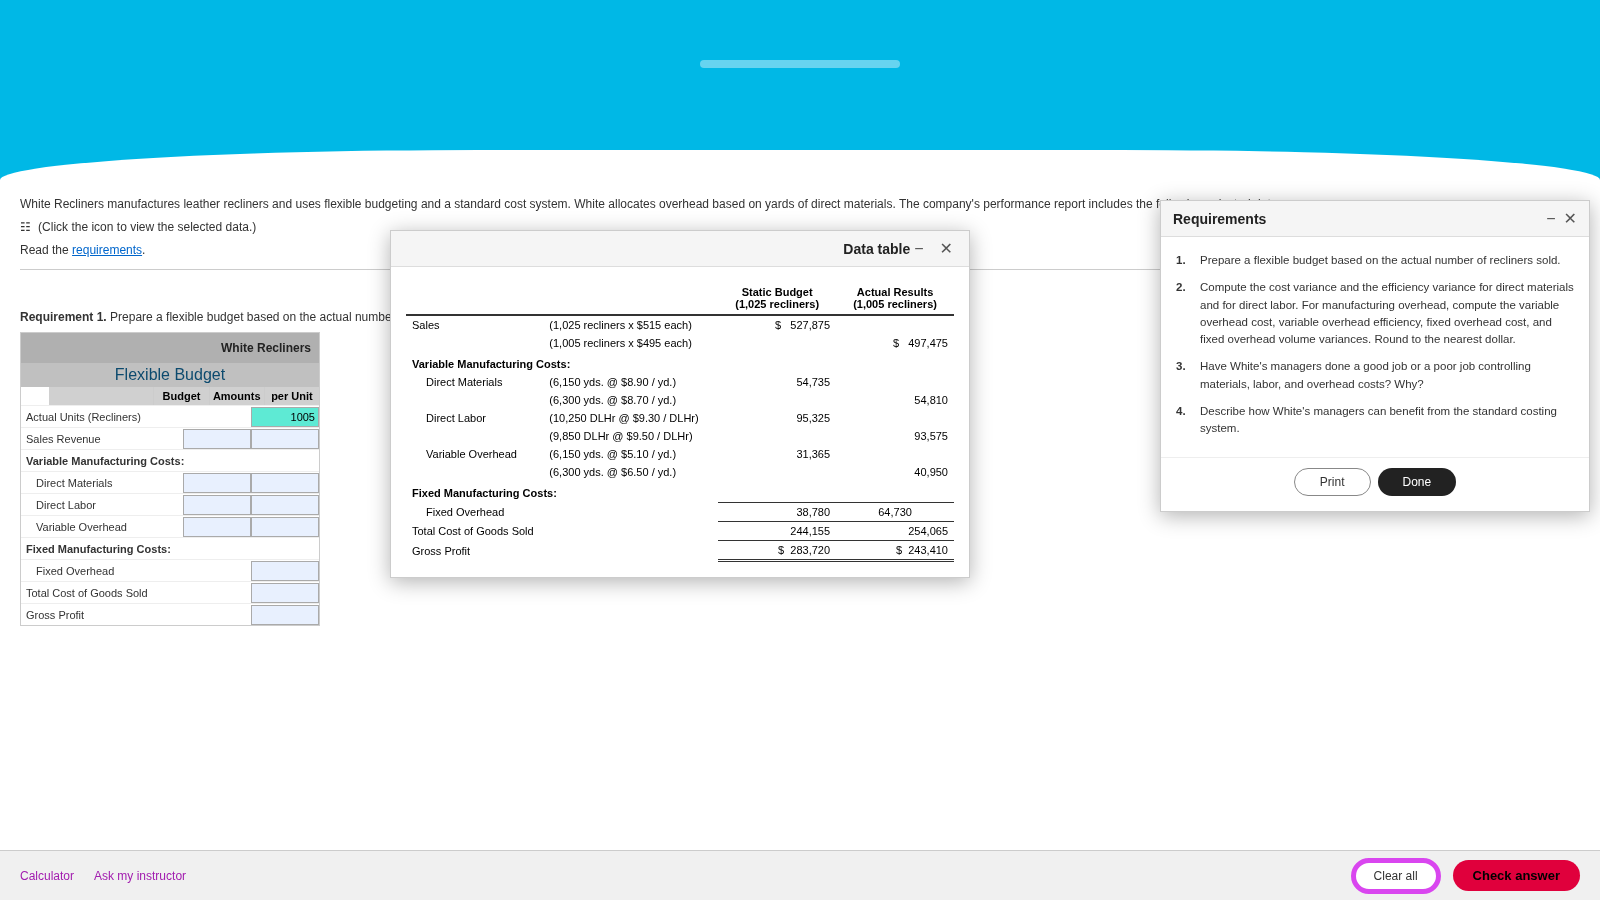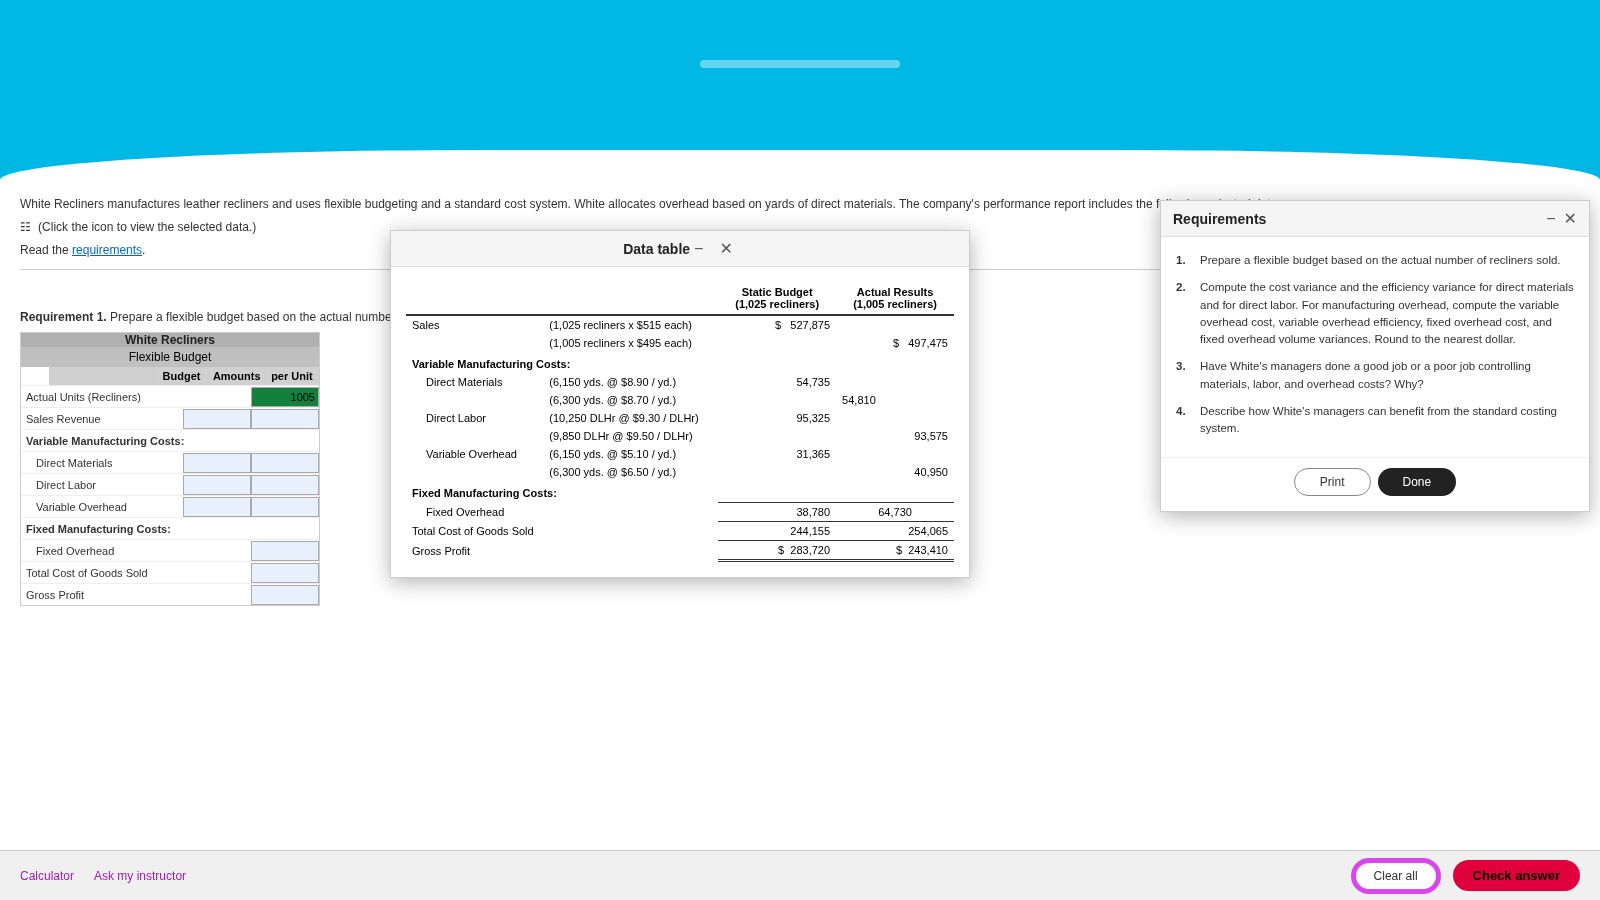--- a/index.html
+++ b/index.html
@@ -69,32 +69,32 @@
       font-weight: bold;
     }
     
     .flex-budget-container {
       width: 300px;
       border: 1px solid #ccc;
       background: #fff;
     }
     .flex-budget-header {
       background: #b0b0b0;
-      text-align: center;
-      padding: 0;
+      text-align: right;
+      padding: 8px;
       font-weight: bold;
       font-size: 12px;
       color: #222;
     }
     .flex-budget-subheader {
       background: #c0c0c0;
       text-align: center;
       padding: 3px;
-      font-size: 12px;
-      color: #000000;
+      font-size: 16px;
+      color: #0c4a6e;
     }
     .col-headers {
       display: flex;
       background: #d0d0d0;
       margin-left: 28px;
     }
     .col-header-label {
       flex: 1;
       text-align: center;
       padding: 3px 2px;
@@ -135,21 +135,21 @@
     .actual-units-label {
       flex: 1;
       padding: 2px 5px;
       font-size: 11px;
       color: #333;
     }
     .actual-units-value {
       width: 68px;
       height: 20px;
       border: 1px solid #aaa;
-      background: #15803d;
+      background: #5eead4;
       font-size: 11px;
       text-align: right;
       padding: 0 3px;
     }
     
     .bottom-bar {
       position: fixed;
       bottom: 0;
       left: 0;
       right: 0;
@@ -206,21 +206,21 @@
       border: 1px solid #ccc;
       box-shadow: 0 4px 20px rgba(0,0,0,0.3);
       z-index: 50;
     }
     .modal-header {
       background: #f5f5f5;
       border-bottom: 1px solid #ddd;
       padding: 8px 12px;
       display: flex;
       align-items: center;
-      justify-content: center;
+      justify-content: flex-end;
     }
     .modal-title {
       font-size: 14px;
       font-weight: bold;
       color: #222;
     }
     .modal-controls {
       display: flex;
       gap: 8px;
       align-items: center;
@@ -477,21 +477,21 @@
           <tr>
             <td style="padding-left:20px;">Direct Materials</td>
             <td>(6,150 yds. @ $8.90 / yd.)</td>
             <td style="text-align:right;">54,735</td>
             <td></td>
           </tr>
           <tr>
             <td></td>
             <td>(6,300 yds. @ $8.70 / yd.)</td>
             <td></td>
-            <td style="">54,810</td>
+            <td style="text-align:right;">54,810</td>
           </tr>
           <tr>
             <td style="padding-left:20px;">Direct Labor</td>
             <td>(10,250 DLHr @ $9.30 / DLHr)</td>
             <td style="text-align:right;">95,325</td>
             <td></td>
           </tr>
           <tr>
             <td></td>
             <td>(9,850 DLHr @ $9.50 / DLHr)</td>

